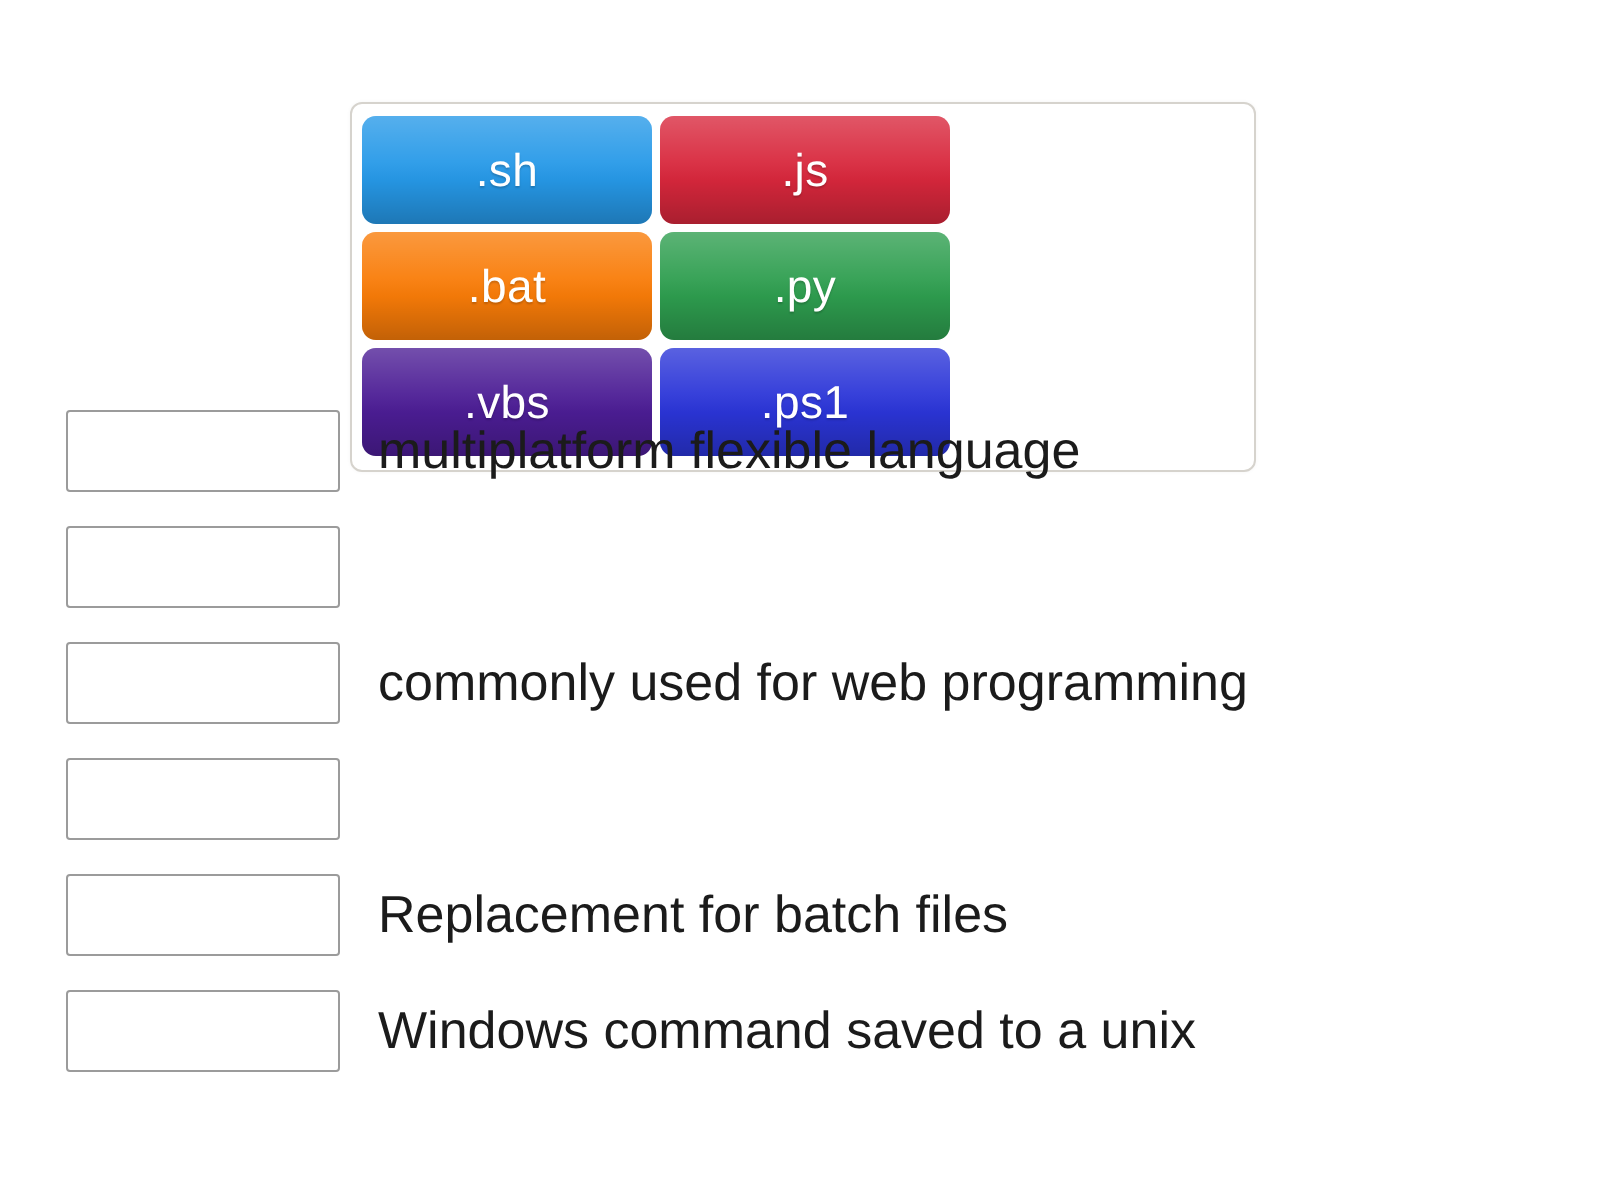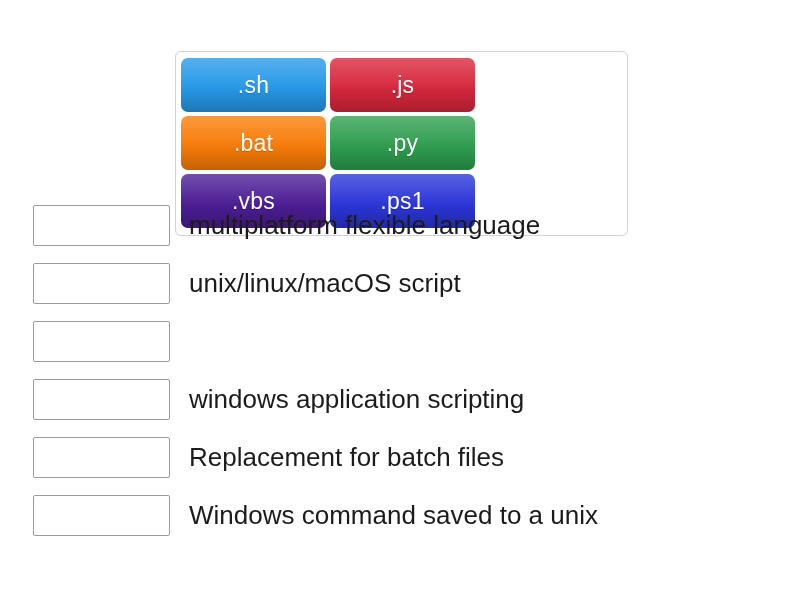--- a/index.html
+++ b/index.html
@@ -123,28 +123,27 @@
       </div>
     </div>
 
   <div class="rows">
       <div class="row">
         <div class="dropzone"></div>
         <div class="row-text">multiplatform flexible language</div>
       </div>
       <div class="row">
         <div class="dropzone"></div>
-        <div class="row-text">unix/linux/macOS script</div>
       </div>
       <div class="row">
         <div class="dropzone"></div>
+        <div class="row-text">commonly used for web programming</div>
       </div>
       <div class="row">
         <div class="dropzone"></div>
-        <div class="row-text">windows application scripting</div>
       </div>
       <div class="row">
         <div class="dropzone"></div>
         <div class="row-text">Replacement for batch files</div>
       </div>
       <div class="row">
         <div class="dropzone"></div>
         <div class="row-text">Windows command saved to a unix</div>
       </div>
     </div>

